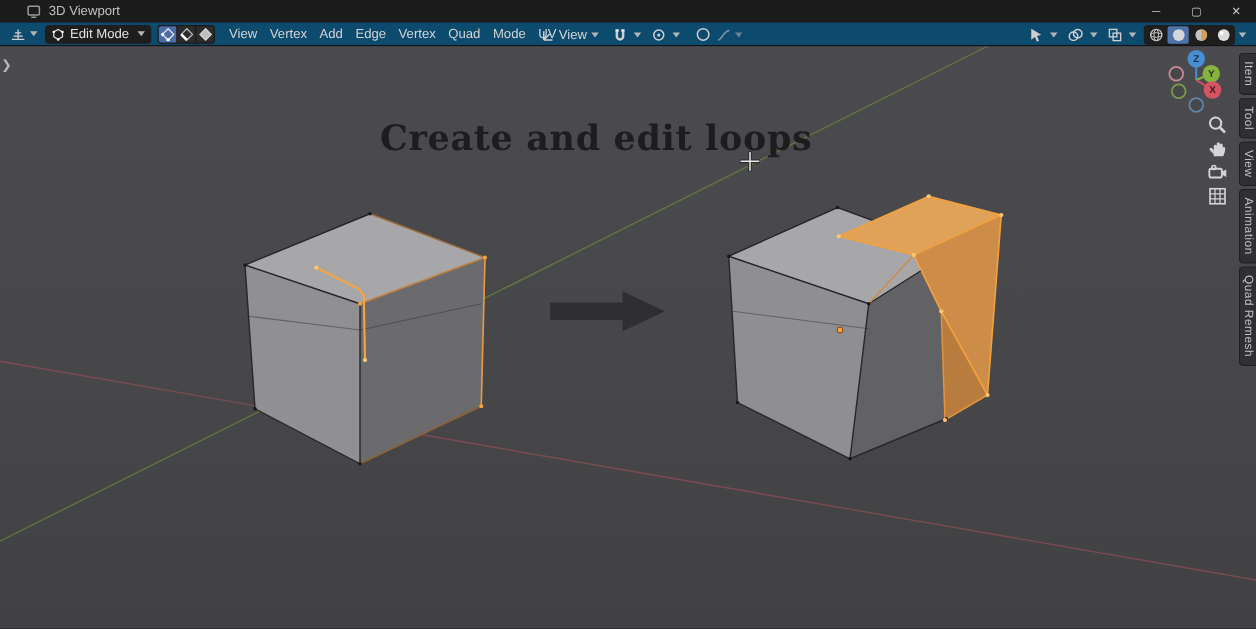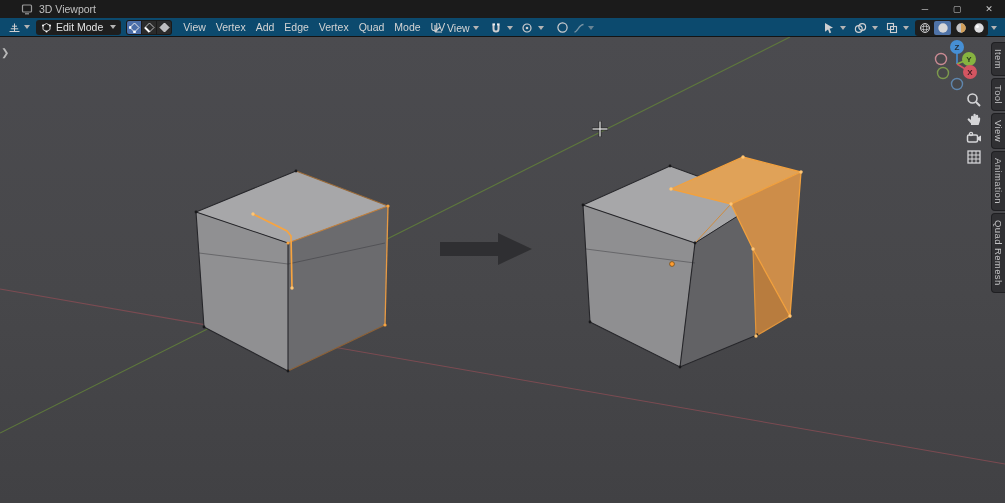--- a/index.html
+++ b/index.html
@@ -299,20 +299,21 @@
         <circle cx="801" cy="135" r="1.7" fill="#ffc573"></circle>
           <circle cx="731" cy="167" r="1.7" fill="#ffc573"></circle>
         <circle cx="753" cy="212" r="1.7" fill="#ffc573"></circle>
           <circle cx="790" cy="279" r="1.7" fill="#ffc573"></circle>
         <circle cx="756" cy="299" r="1.7" fill="#ffc573"></circle>
 
         <circle cx="672" cy="227" r="2.4" fill="#ff9e33" stroke="#7a4c12" stroke-width="0.8"></circle>
       </g>
     </svg>
 
+    <div class="caption">Create and edit loops</div>
 
     <svg class="navgizmo" width="70" height="62">
       <line x1="35" y1="25" x2="35" y2="8" stroke="#468fd4" stroke-width="1.6"></line>
       <line x1="35" y1="25" x2="47" y2="20" stroke="#86b340" stroke-width="1.6"></line>
       <line x1="35" y1="25" x2="48" y2="33" stroke="#d45561" stroke-width="1.6"></line>
       <circle cx="19" cy="20" r="5.5" fill="#47474a" stroke="#c98a93" stroke-width="1.4"></circle>
       <circle cx="21" cy="34" r="5.5" fill="#47474a" stroke="#7d9a4d" stroke-width="1.4"></circle>
       <circle cx="35" cy="45" r="5.5" fill="#47474a" stroke="#5f86ad" stroke-width="1.4"></circle>
       <circle cx="35" cy="8" r="7" fill="#468fd4"></circle>
       <circle cx="47" cy="20" r="7" fill="#86b340"></circle>

